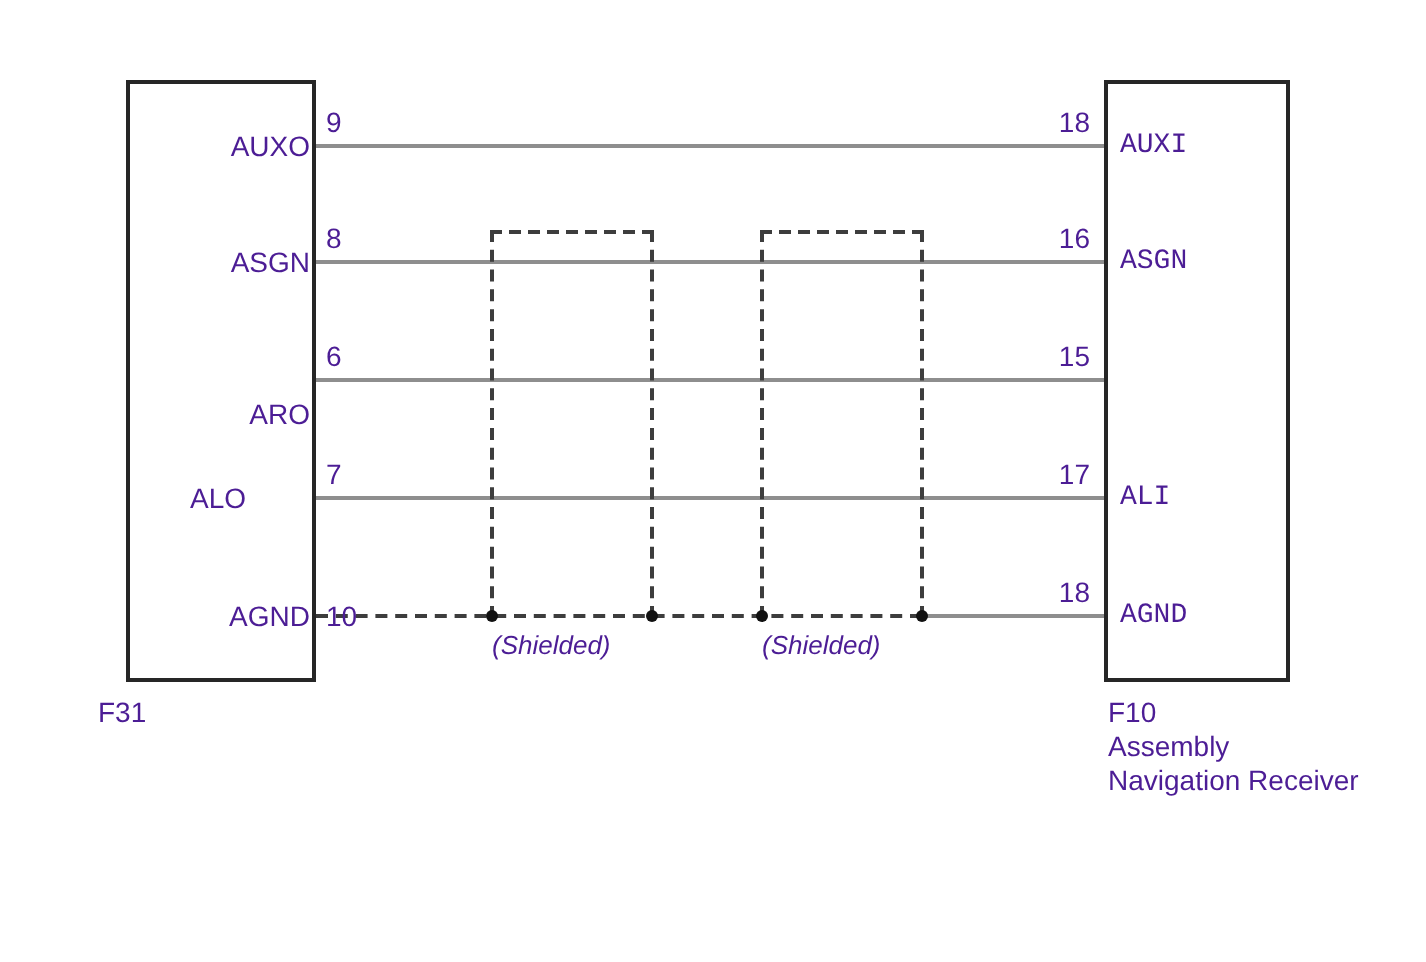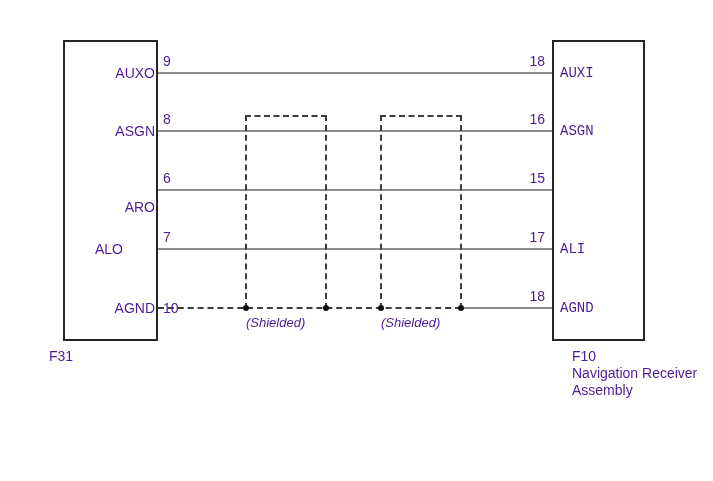--- a/index.html
+++ b/index.html
@@ -146,19 +146,19 @@
   <div class="pin-num right" style="top:170px;">15</div>
   <div class="pin-num right" style="top:229px;">17</div>
   <div class="pin-num right" style="top:288px;">18</div>
 
   <div class="shield-label" style="left:246px;">(Shielded)</div>
   <div class="shield-label" style="left:381px;">(Shielded)</div>
 
   <div class="conn-caption" style="left:49px; top:348px;">
     <div>F31</div>
   </div>
-  <div class="conn-caption" style="left:572px; top:348px;">
+  <div class="conn-caption" style="left:554px; top:348px;">
     <div>F10</div>
+    <div>Assembly</div>
     <div>Navigation Receiver</div>
-    <div>Assembly</div>
   </div>
 
 </div>
 
 </body></html>

